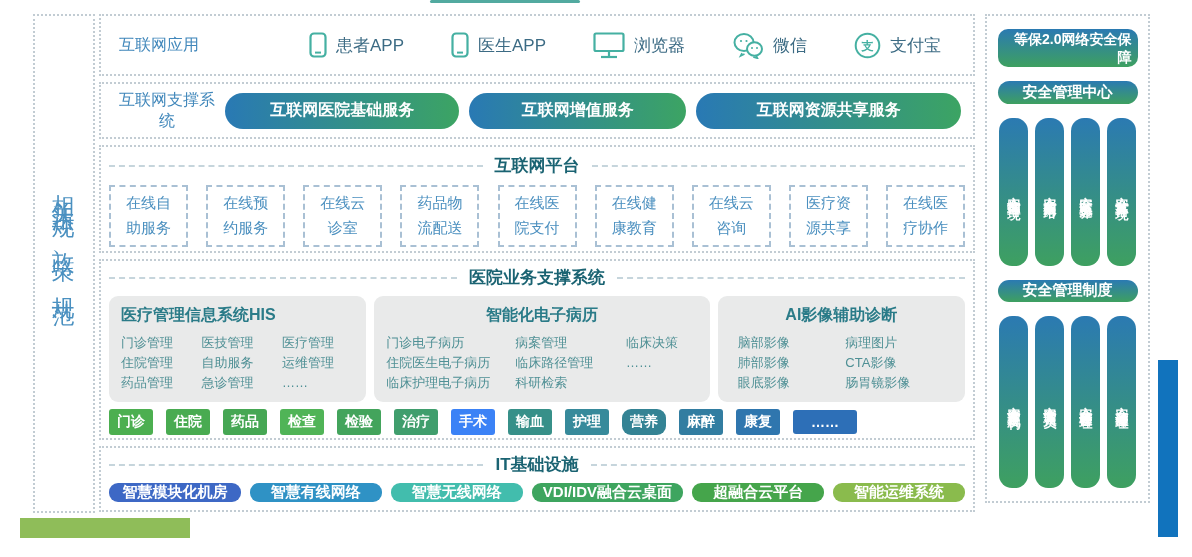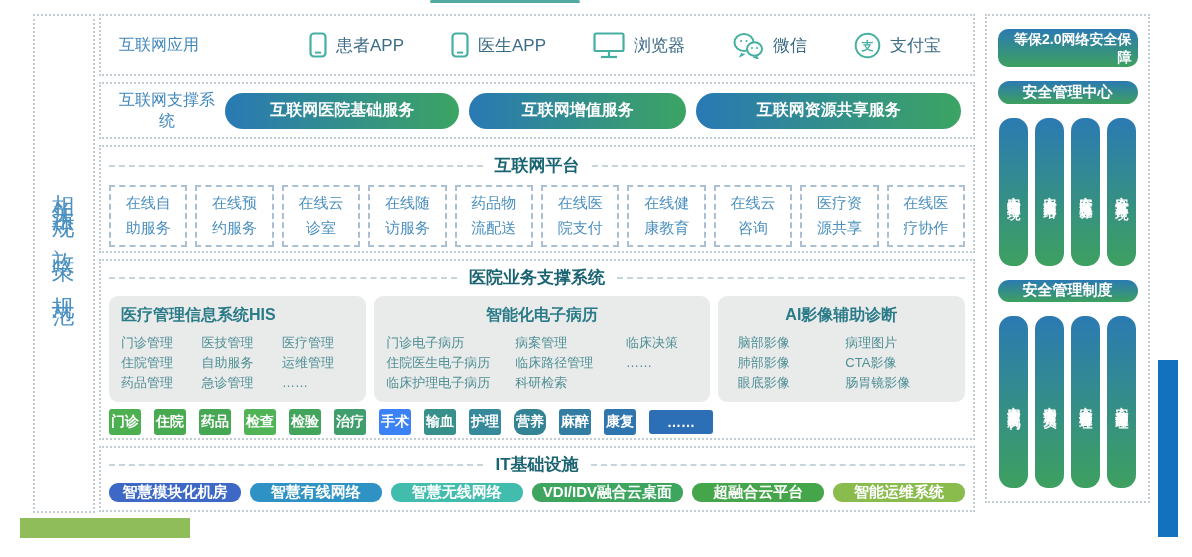--- a/index.html
+++ b/index.html
@@ -49,21 +49,21 @@
   .card.his{flex:25.7;}
   .card.emr{flex:34.3;}
   .card.ai{flex:24.6;}
   .card-title{color:#2a7b88;font-weight:bold;font-size:16px;margin-bottom:7px;}
   .card.emr .card-title,.card.ai .card-title{text-align:center;}
   .card-grid{display:grid;color:#4f9095;font-size:13px;line-height:1.55;column-gap:8px;}
   .cols3{grid-template-columns:1fr 1fr 1fr;}
   .card.emr .card-grid{grid-template-columns:1.35fr 1.15fr 0.8fr;}
   .cols2{grid-template-columns:1fr 1fr;padding:0 8px;}
   .tags{display:flex;gap:13px;align-items:center;}
-  .tag{color:#fff;font-size:14px;font-weight:bold;padding:4px 0;width:32px;text-align:center;border-radius:3px;flex:none;}
+  .tag{color:#fff;font-size:14px;font-weight:bold;padding:4px 0;width:44px;text-align:center;border-radius:3px;flex:none;}
   .tag.wide{width:64px;}
 
   
   .row-infra{height:66px;padding:5px 8px 9px 8px;display:flex;flex-direction:column;gap:7px;}
   .infra-pills{display:flex;gap:9px;flex:1;}
   .infra-pill{flex:1;border-radius:9px;color:#fff;font-weight:bold;font-size:15px;display:flex;align-items:center;justify-content:center;}
   .infra-pill.p3{flex:1.15;}
 
   
   .right-box{position:absolute;left:985px;top:14px;width:165px;height:489px;border:2px dotted #c2ccd3;box-sizing:border-box;display:flex;flex-direction:column;align-items:center;padding:13px 11px;}
@@ -157,21 +157,20 @@
     <div class="row row-platform">
       <div class="sec-title">
         <i class="hline"></i>
         <span>互联网平台</span>
         <i class="hline"></i>
       </div>
       <div class="plat-items">
         <div class="plat-item">在线自助服务</div>
         <div class="plat-item">在线预约服务</div>
         <div class="plat-item">在线云诊室</div>
-        <div class="plat-item">在线随访服务</div>
         <div class="plat-item">药品物流配送</div>
         <div class="plat-item">在线医院支付</div>
         <div class="plat-item">在线健康教育</div>
         <div class="plat-item">在线云咨询</div>
         <div class="plat-item">医疗资源共享</div>
         <div class="plat-item">在线医疗协作</div>
       </div>
     </div>
 
     <div class="row row-hospital">

